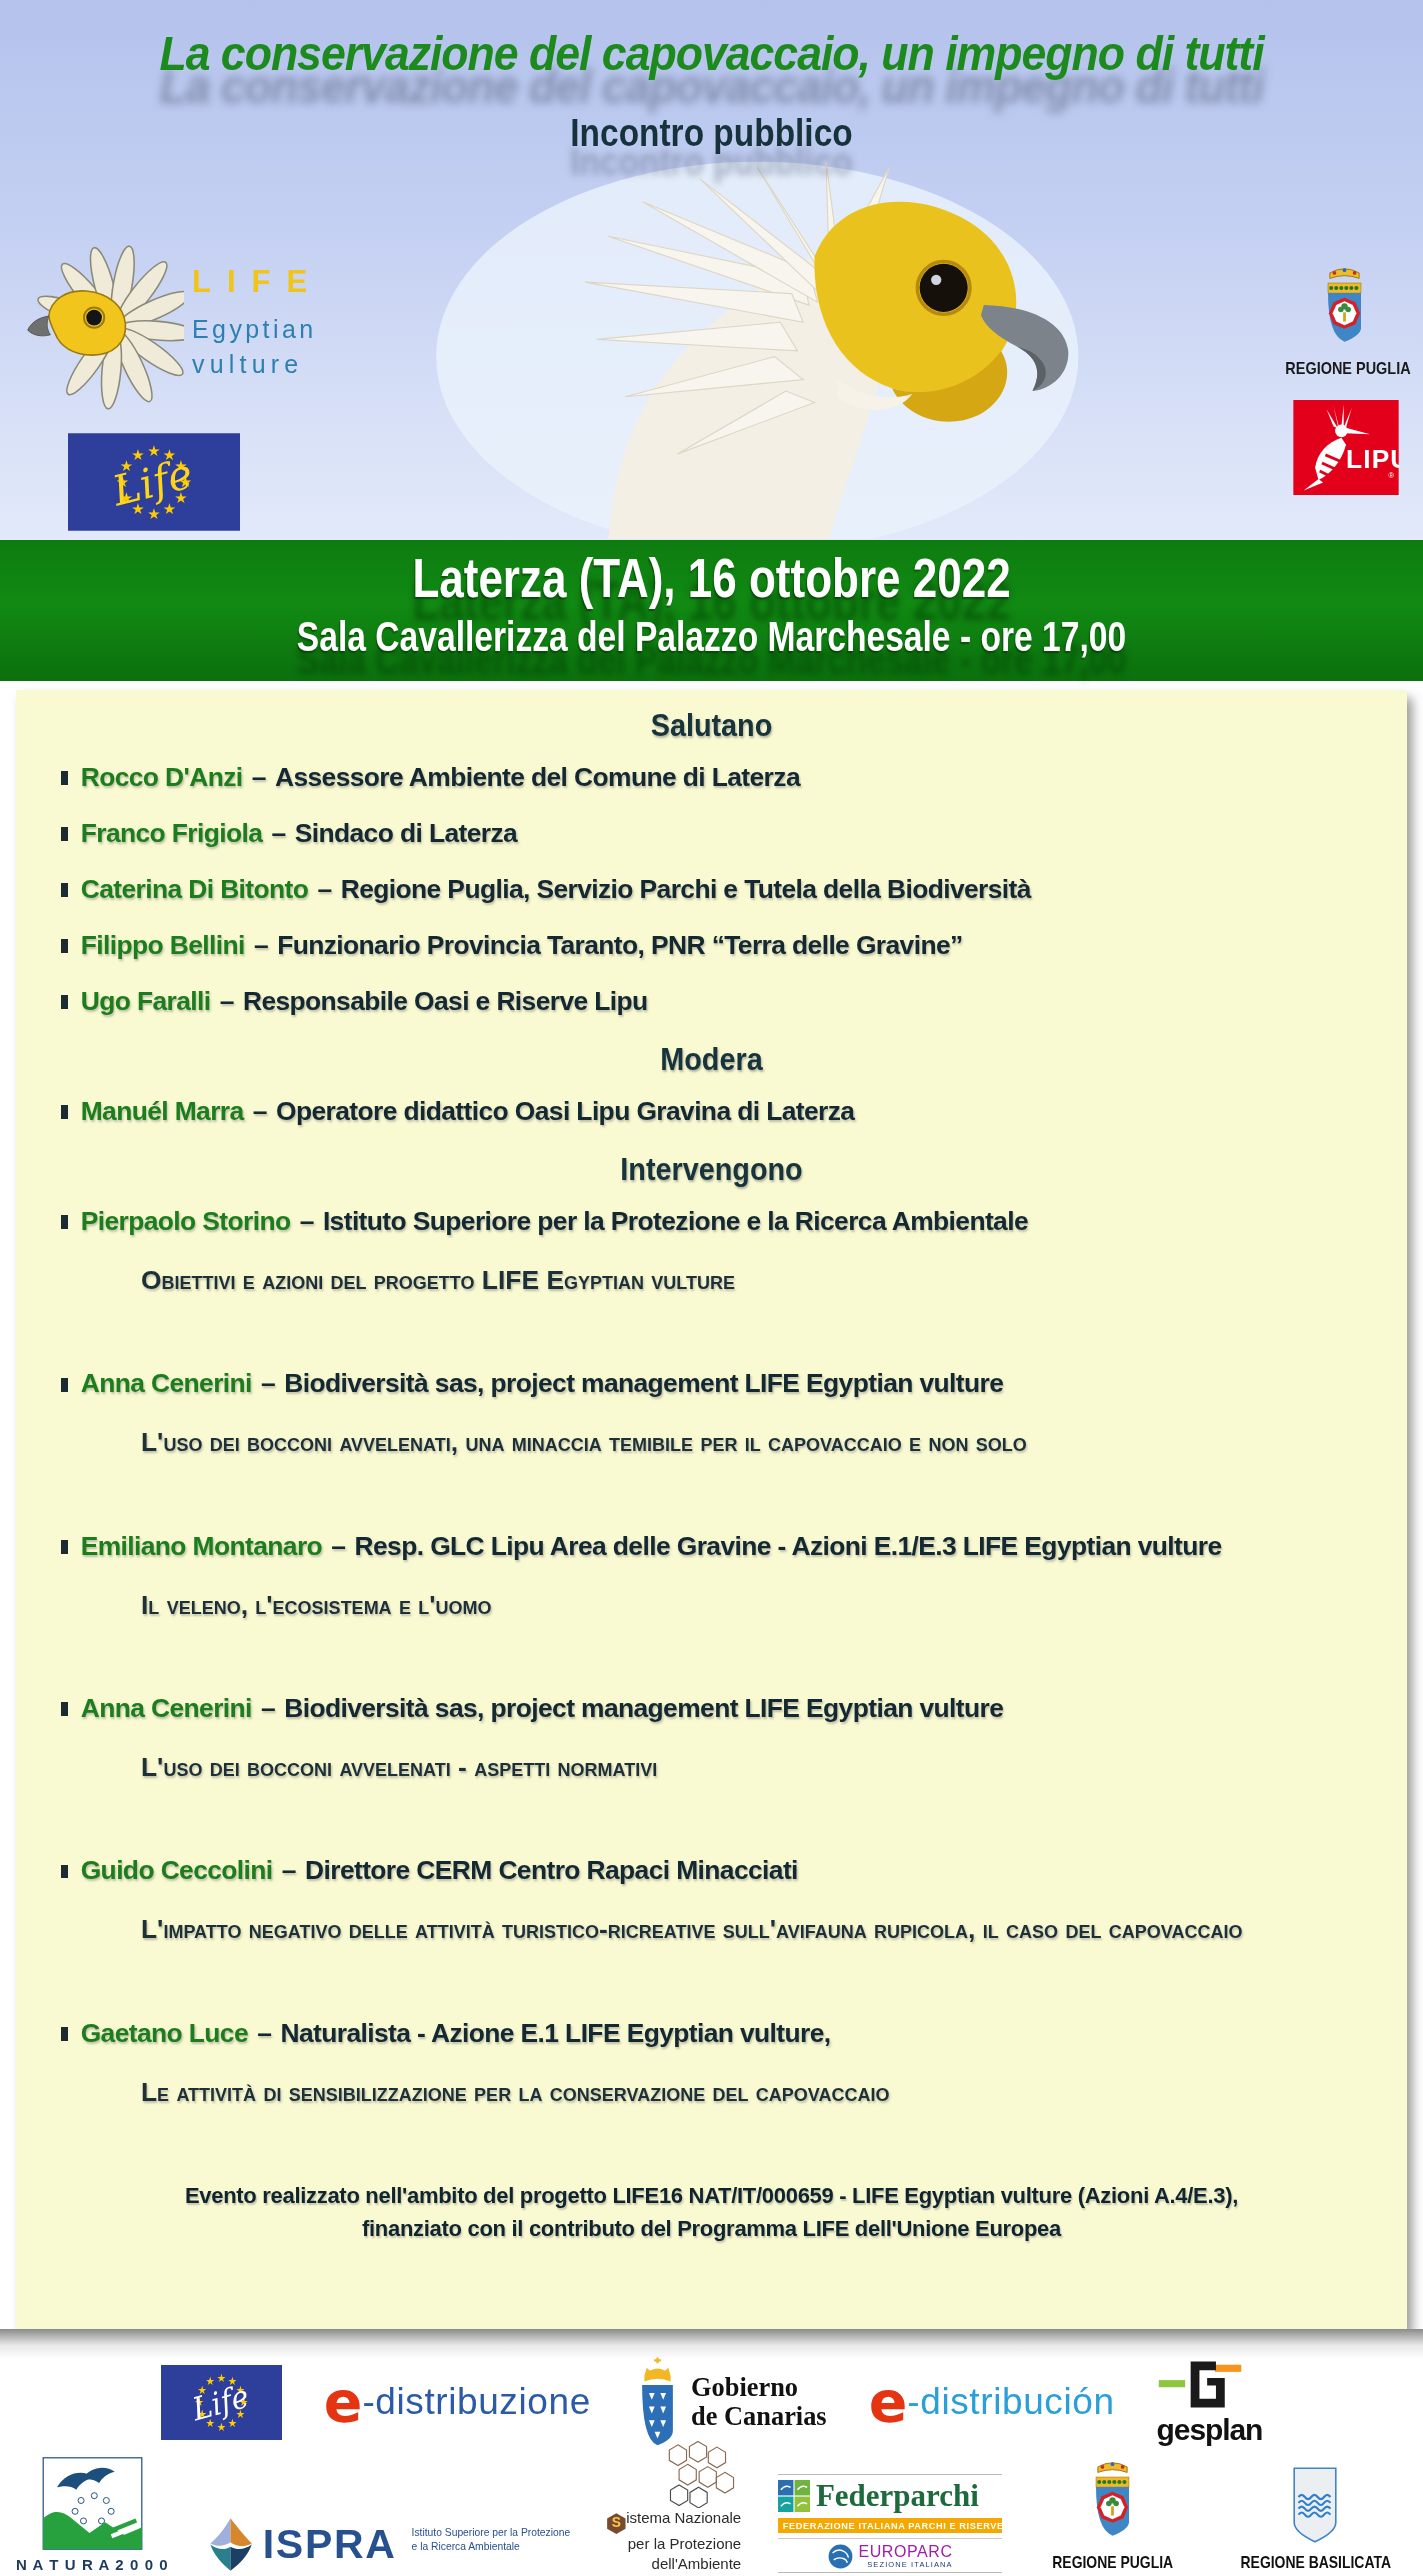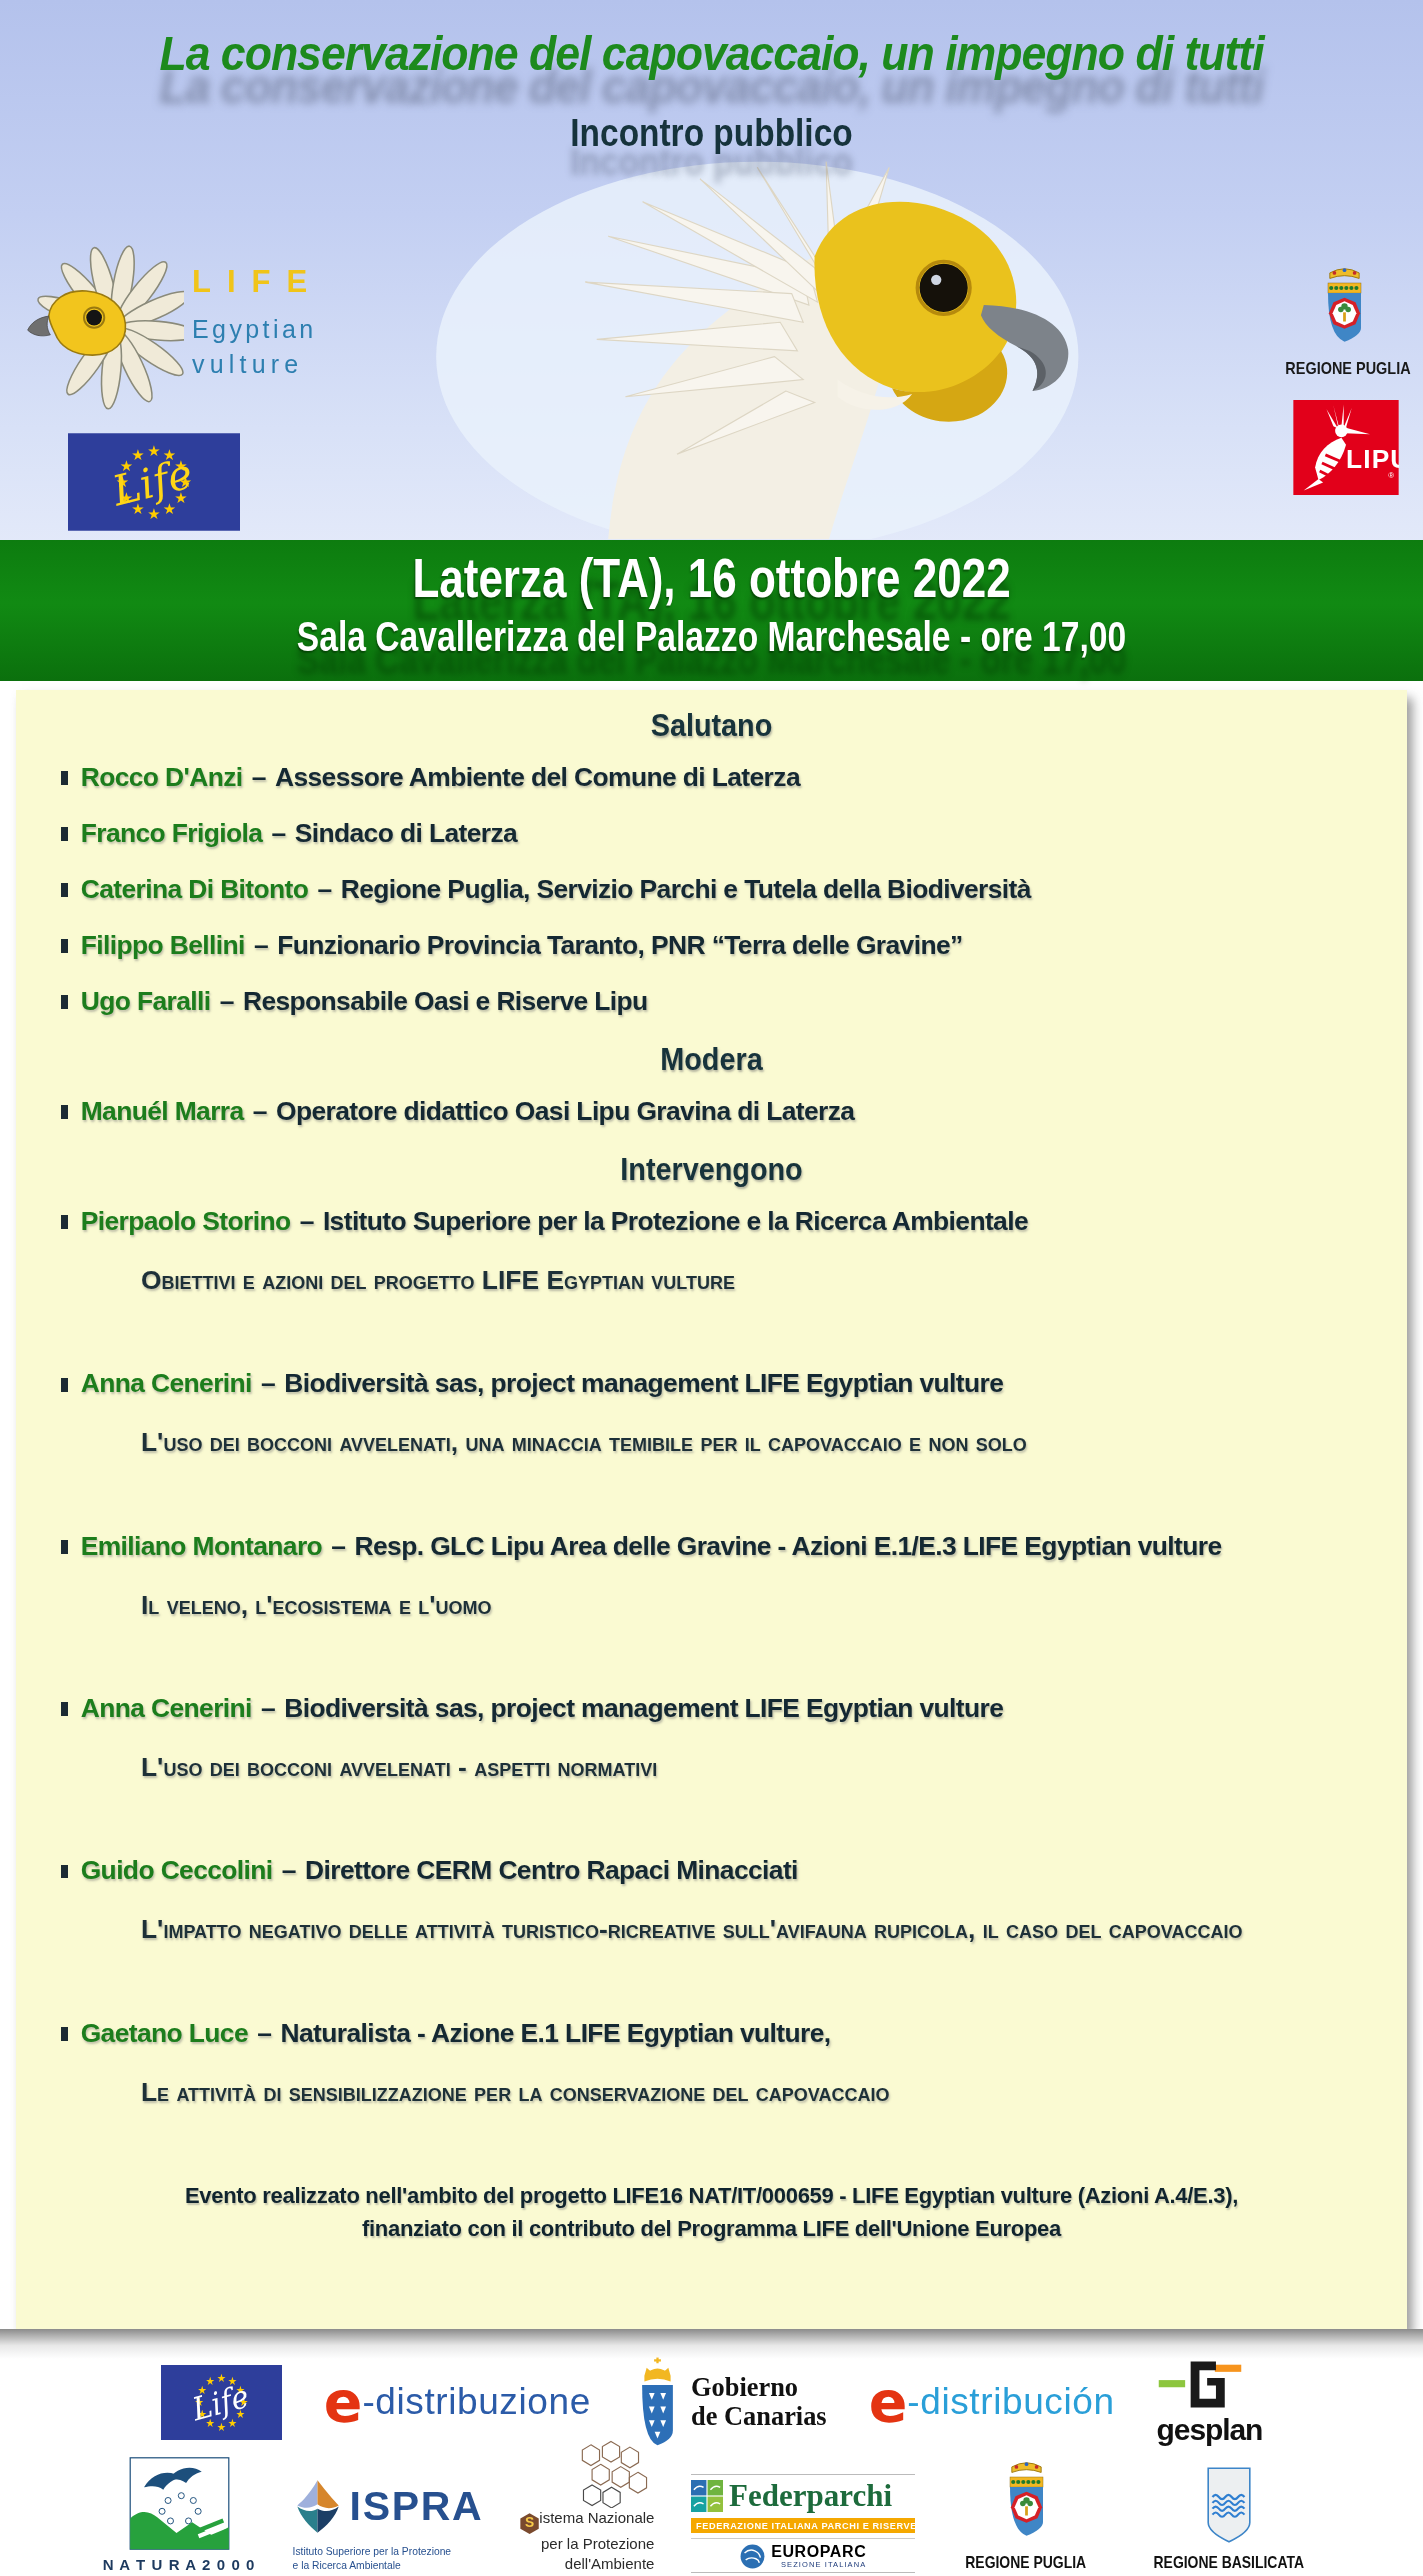--- a/index.html
+++ b/index.html
@@ -98,40 +98,40 @@
   
   .gob { display:flex; align-items:center; gap:9.2px; }
   .gob-text { font-family:"Liberation Serif", serif; font-weight:bold; font-size:26.4px;
               color:#111; line-height:1.08; }
   
   .gesplan { display:flex; flex-direction:column; align-items:flex-start; }
   .gesplan-label { font-size:30px; font-weight:bold; color:#111; letter-spacing:-1.1px; margin-top:1.1px; }
   
   .natura-label { font-size:15px; font-weight:bold; color:#1d3a5f; letter-spacing:1.1px; margin-top:4.6px; white-space:nowrap; }
   
-  .ispra { display:flex; flex-direction:column; align-items:flex-start; }
+  .ispra { display:flex; flex-direction:row; align-items:flex-start;gap:15px; }
   .ispra-top { display:flex; align-items:center; gap:8px; }
   .ispra-acro { font-size:41px; font-weight:bold; color:#27508f; letter-spacing:1.7px; }
   .ispra-sub { font-size:10.3px; color:#27508f; margin-top:10px; line-height:1.35; }
   
   .snpa { display:flex; flex-direction:column; align-items:flex-end; }
   .snpa-text { font-size:15px; color:#2b2b2b; text-align:right; line-height:1.3; }
   .hexS { display:inline-block; width:18.4px; height:20.7px; background:#7a4a2e;
           clip-path:polygon(50% 0,100% 25%,100% 75%,50% 100%,0 75%,0 25%);
           color:#f7c948; font-weight:bold; text-align:center; line-height:20.7px;
           font-size:13.8px; vertical-align:-4.6px; margin-right:0.6px; }
   
   .feder { width:224px; display:flex; flex-direction:column; border-top:1.1px solid #bbb; border-bottom:1.1px solid #bbb; padding:3.4px 0;text-align:right; }
   .feder-top { display:flex; align-items:center; gap:5.7px; }
   .feder-name { font-family:"Liberation Serif", serif; font-weight:bold; font-size:31px; color:#1d6b3c; }
   .feder-bar { background:#f5a800; color:#fff; font-size:9.2px; font-weight:bold;
                letter-spacing:0.6px; padding:2.9px 4.6px; margin-top:3.4px; white-space:nowrap; }
   .europarc-row { display:flex; align-items:center; gap:5.7px; margin-top:4.6px; padding-top:4.6px;
                   border-top:1.1px solid #ccc; justify-content:center; }
-  .europarc-name { font-size:16px; font-weight:bold; color:#000000; letter-spacing:0.6px; line-height:1; }
+  .europarc-name { font-size:16px; font-weight:normal; color:#a21caf; letter-spacing:0.6px; line-height:1; }
   .europarc-sub { font-size:7.5px; color:#1d3a7a; letter-spacing:1.1px; }
   
   .region-label { font-size:17px; font-weight:bold; color:#111; transform:scaleX(.82);
                   white-space:nowrap; margin-top:8px; }
 </style>
 </head>
 <body>
 
 <div class="header">
 

